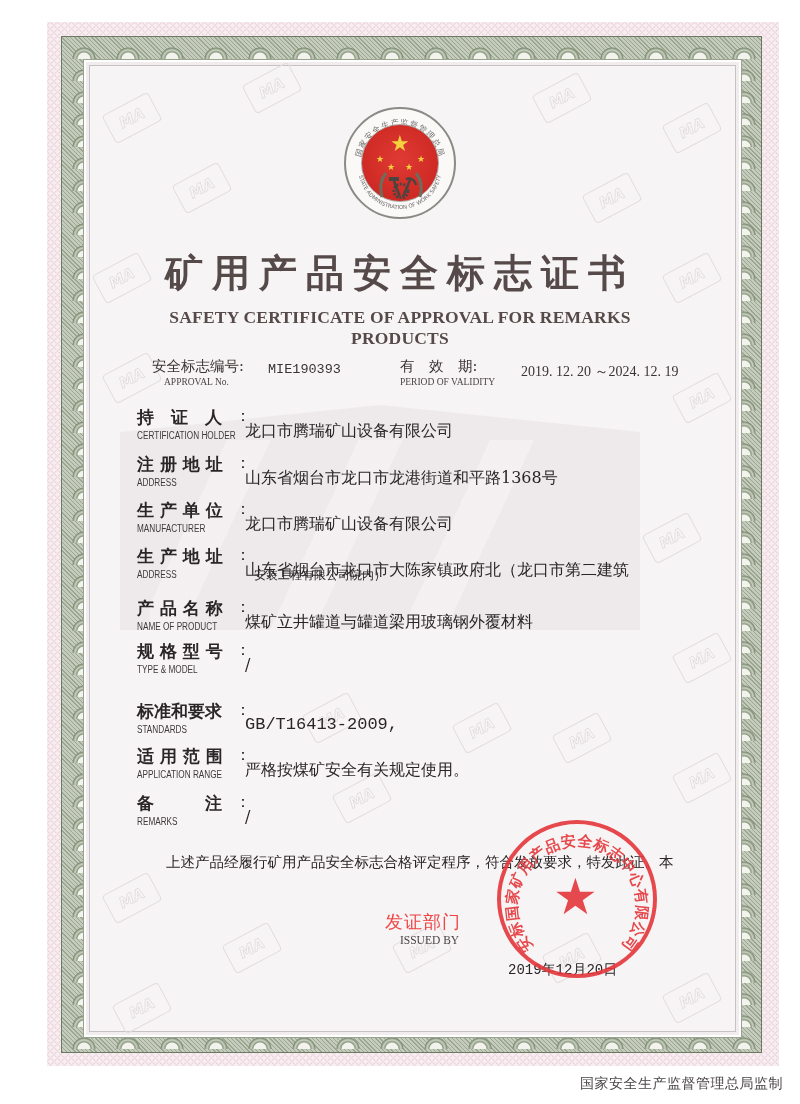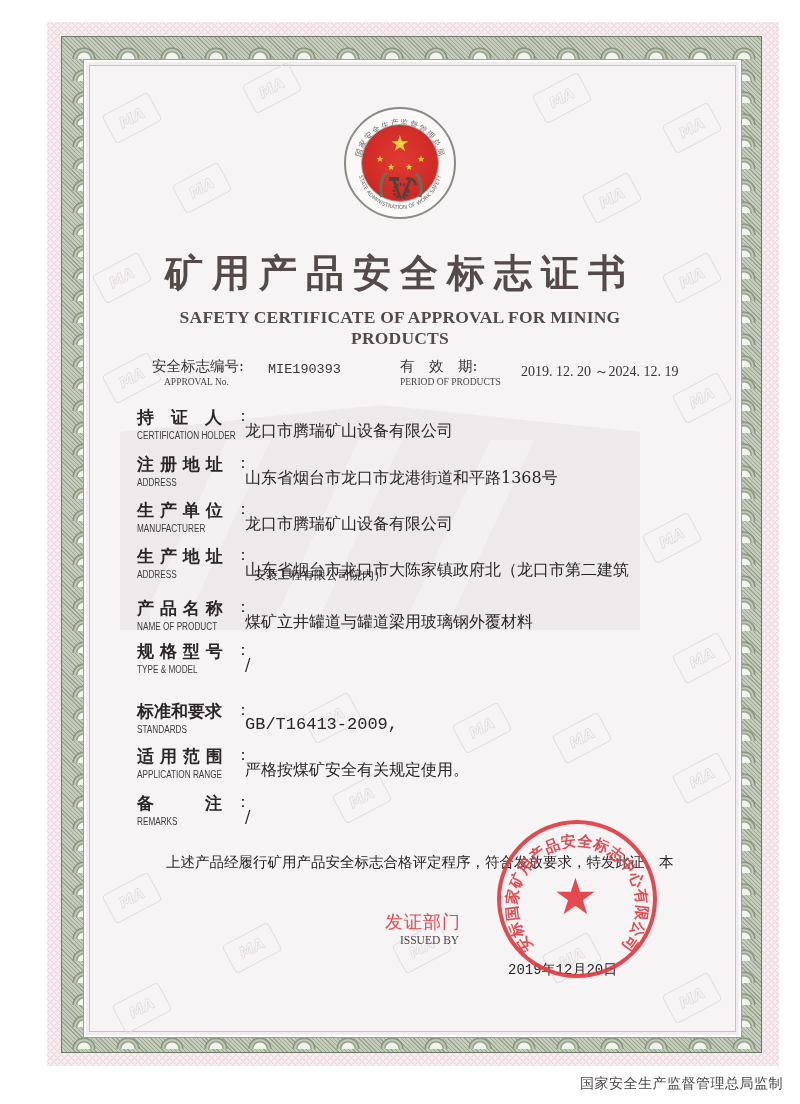--- a/index.html
+++ b/index.html
@@ -163,28 +163,28 @@
       <circle cx="25" cy="20" r="7" fill="none" stroke="#4a4540" stroke-width="3" stroke-dasharray="2 1.5"></circle>
       <rect x="13" y="6" width="10" height="4" fill="#4a4540"></rect>
       <line x1="18" y1="10" x2="24" y2="26" stroke="#4a4540" stroke-width="2.5"></line>
       <path d="M30 8 Q38 6 40 14" stroke="#4a4540" stroke-width="2.5" fill="none"></path>
       <line x1="34" y1="9" x2="27" y2="26" stroke="#4a4540" stroke-width="2.5"></line>
     </svg>
   </div>
 </div>
 
 <div class="title-cn">矿用产品安全标志证书</div>
-<div class="title-en">SAFETY CERTIFICATE OF APPROVAL FOR MINING PRODUCTS</div>
+<div class="title-en">SAFETY CERTIFICATE OF APPROVAL FOR REMARKS PRODUCTS</div>
 
 <div class="approval-row" style="left:152px;">安全标志编号:</div>
 <div class="approval-sub" style="left:164px;top:377px;">APPROVAL No.</div>
 <div class="approval-row mono" style="left:268px;top:362px;font-size:13.5px;">MIE190393</div>
 
 <div class="approval-row" style="left:400px;">有　效　期:</div>
-<div class="approval-sub" style="left:400px;top:377px;">PERIOD OF PRODUCTS</div>
+<div class="approval-sub" style="left:400px;top:377px;">PERIOD OF VALIDITY</div>
 <div class="approval-row lat" style="left:521px;top:363px;font-size:14px;">2019. 12. 20 ～2024. 12. 19</div>
 
 <div class="field" style="top:406px;">
   <span class="lbl">持　证　人</span>
   <span class="colon">：</span>
   <span class="val">龙口市腾瑞矿山设备有限公司</span>
   <span class="en">CERTIFICATION HOLDER</span>
 </div>
 
 <div class="field" style="top:453px;">

